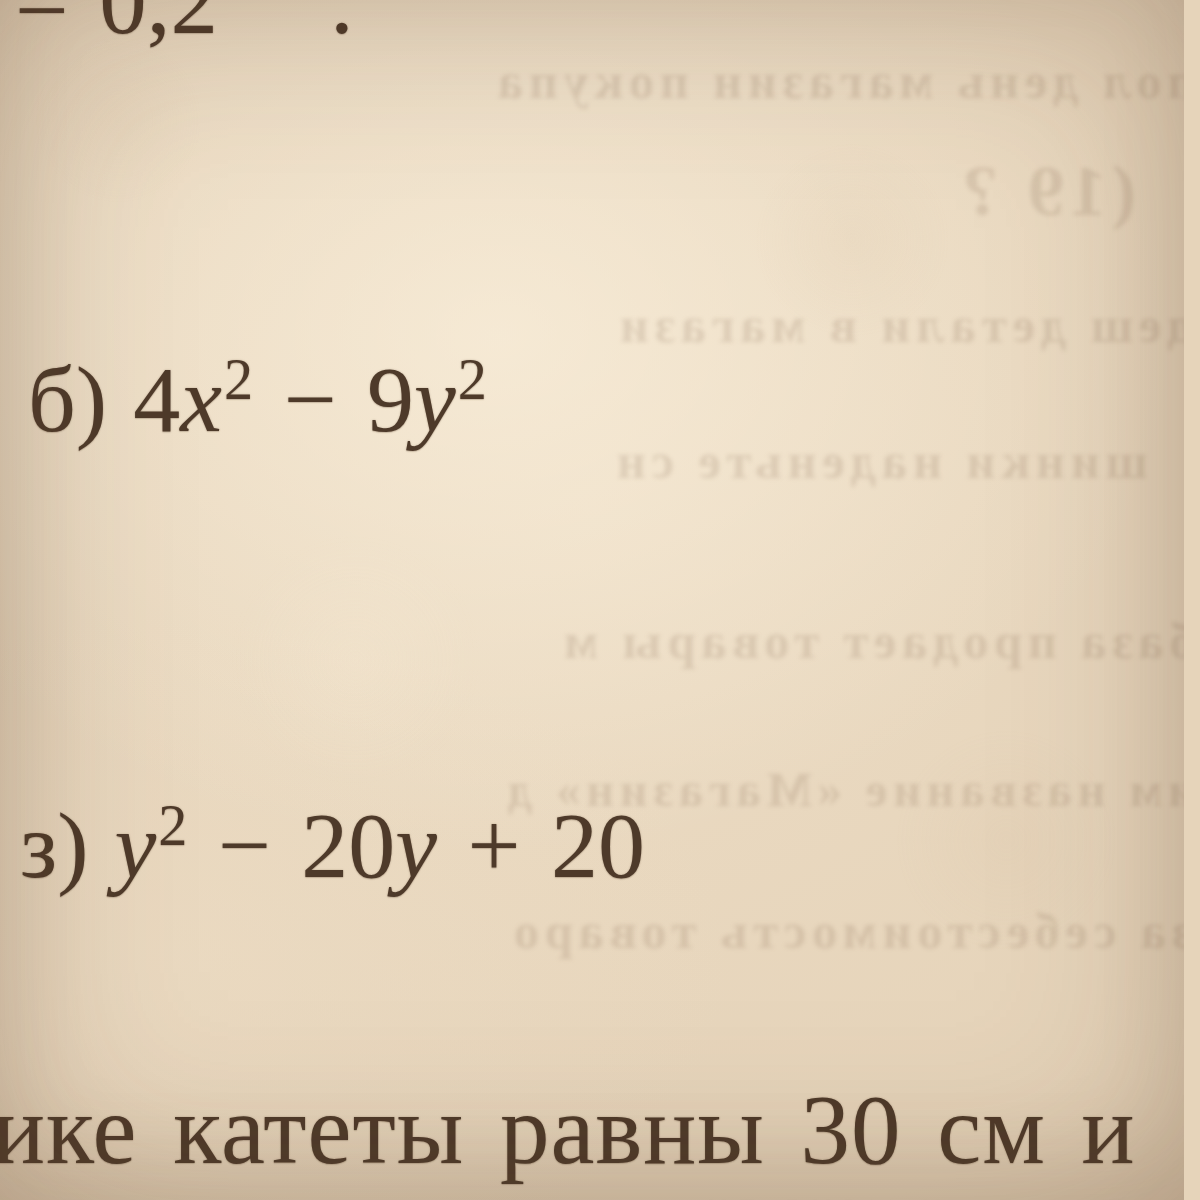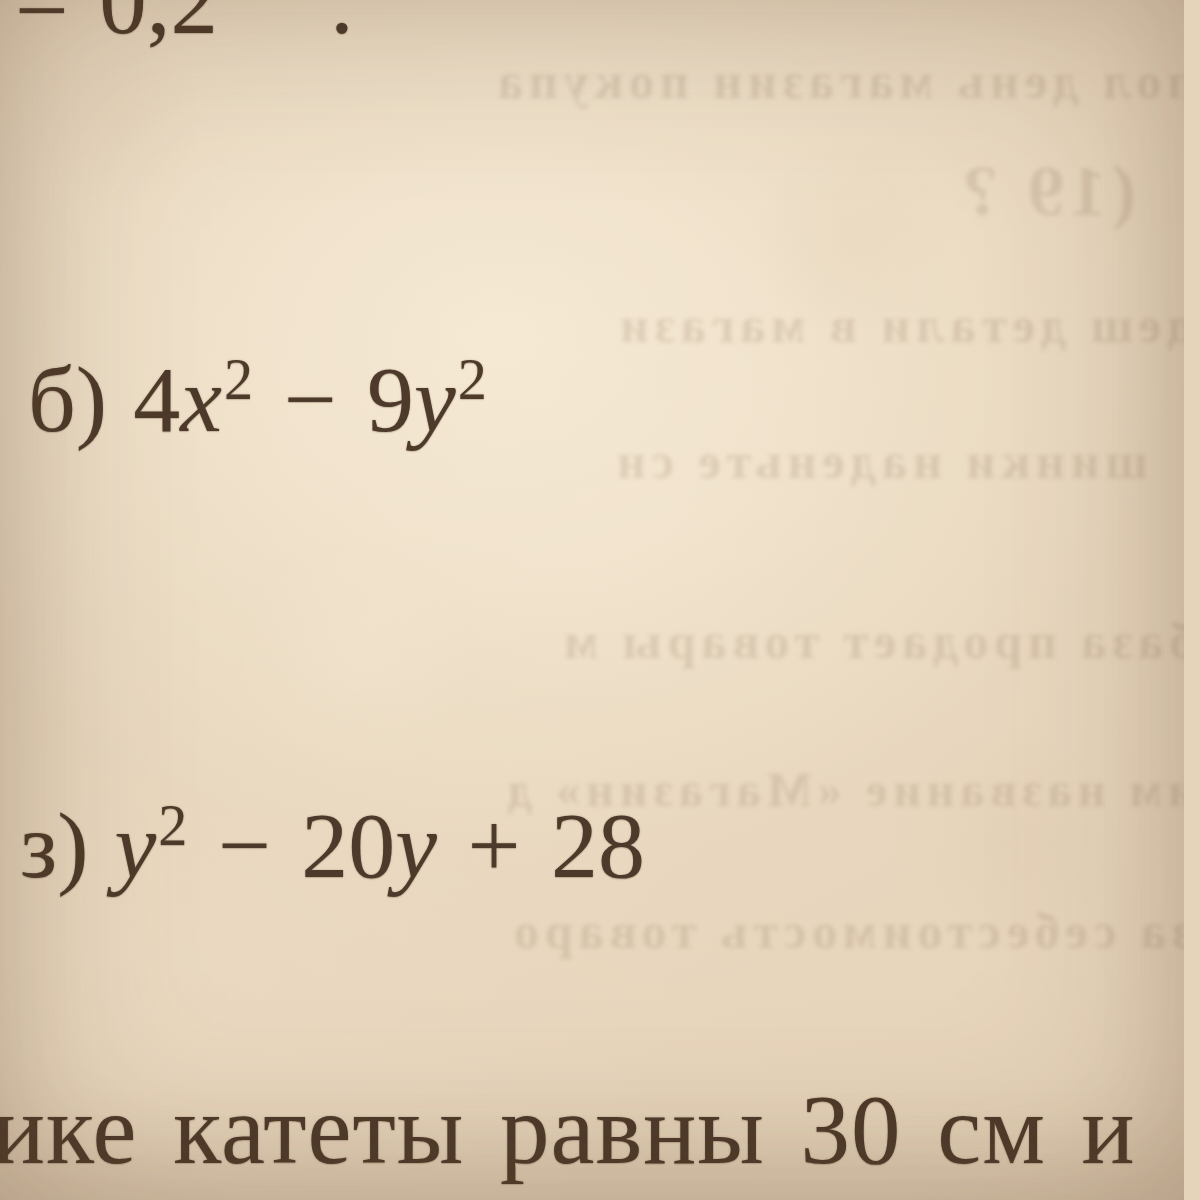--- a/index.html
+++ b/index.html
@@ -74,21 +74,21 @@
     <span>= 0,2</span><span class="dot">.</span>
   </div>
 
   <div class="mathline" style="top:352px;left:28px;">
     <span class="label">б)</span><span class="expr"><span>4</span><span class="vi">x</span><span class="sup">2</span><span> − </span><span>9</span><span class="vi">y</span><span class="sup">2</span></span>
   </div>
 
 
 
   <div class="mathline" style="top:798px;left:20px;">
-    <span class="label">з)</span><span class="expr"><span class="vi">y</span><span class="sup">2</span><span> − 20</span><span class="vi">y</span><span> + 28</span></span>
+    <span class="label">з)</span><span class="expr"><span class="vi">y</span><span class="sup">2</span><span> − 20</span><span class="vi">y</span><span> + 20</span></span>
   </div>
 
   <div class="mathline bottomline" style="top:1080px;left:-8px;">
     <span>ике катеты равны 30 см и</span>
   </div>
 
   <div class="grain"></div>
   <div class="vignette"></div>
 </div>
 

